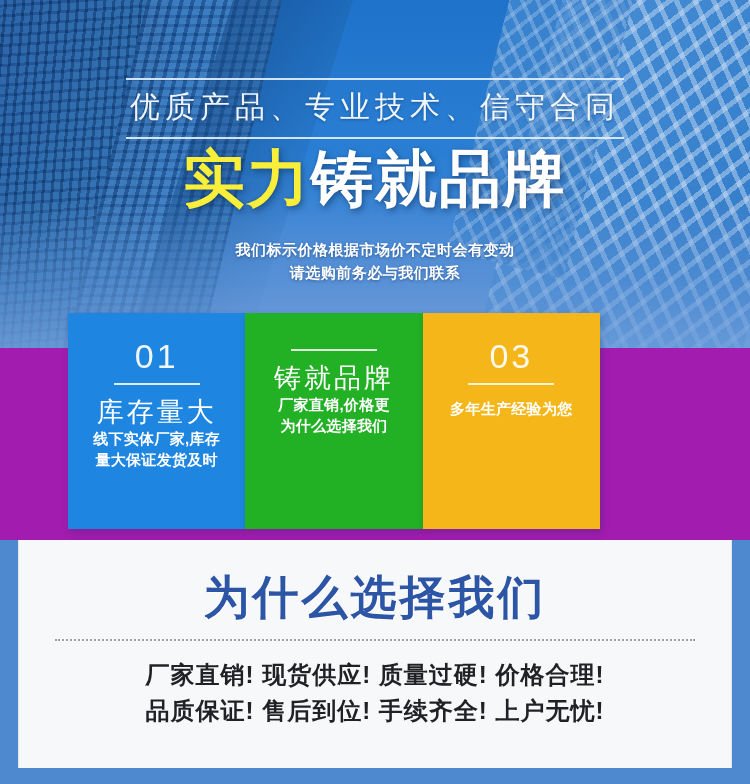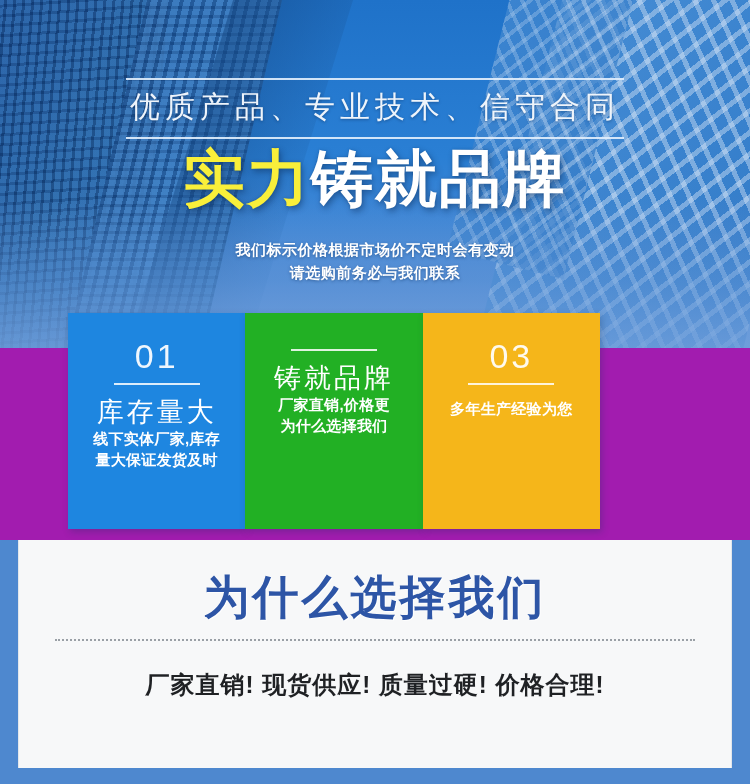--- a/index.html
+++ b/index.html
@@ -227,21 +227,21 @@
     line-height: 1.1;
     text-shadow: 1px 1px 0 rgba(255,255,255,0.8);
   }
   .dotted {
     margin: 16px auto 0 auto;
     width: 640px;
     height: 0;
     border-top: 2px dotted #9aa0a6;
   }
   .slogans {
-    margin-top: 26px;
+    margin-top: 16px;
     font-size: 24px;
     font-weight: bold;
     color: #1f2124;
     line-height: 1.5;
     letter-spacing: 1px;
   }
 
   .bottom-bar {
     position: absolute;
     left: 0; right: 0;
@@ -318,18 +318,19 @@
   </div>
 
   <div class="bottom-rail-l"></div>
   <div class="bottom-rail-r"></div>
 
   <div class="panel">
     <div class="why-title">为什么选择我们</div>
     <div class="dotted"></div>
     <div class="slogans">
       <div>厂家直销! 现货供应! 质量过硬! 价格合理!</div>
+      <div>品质保证! 售后到位! 手续齐全! 上户无忧!</div>
     </div>
   </div>
 
   <div class="bottom-bar"></div>
 
 </div>
 
 </body></html>

